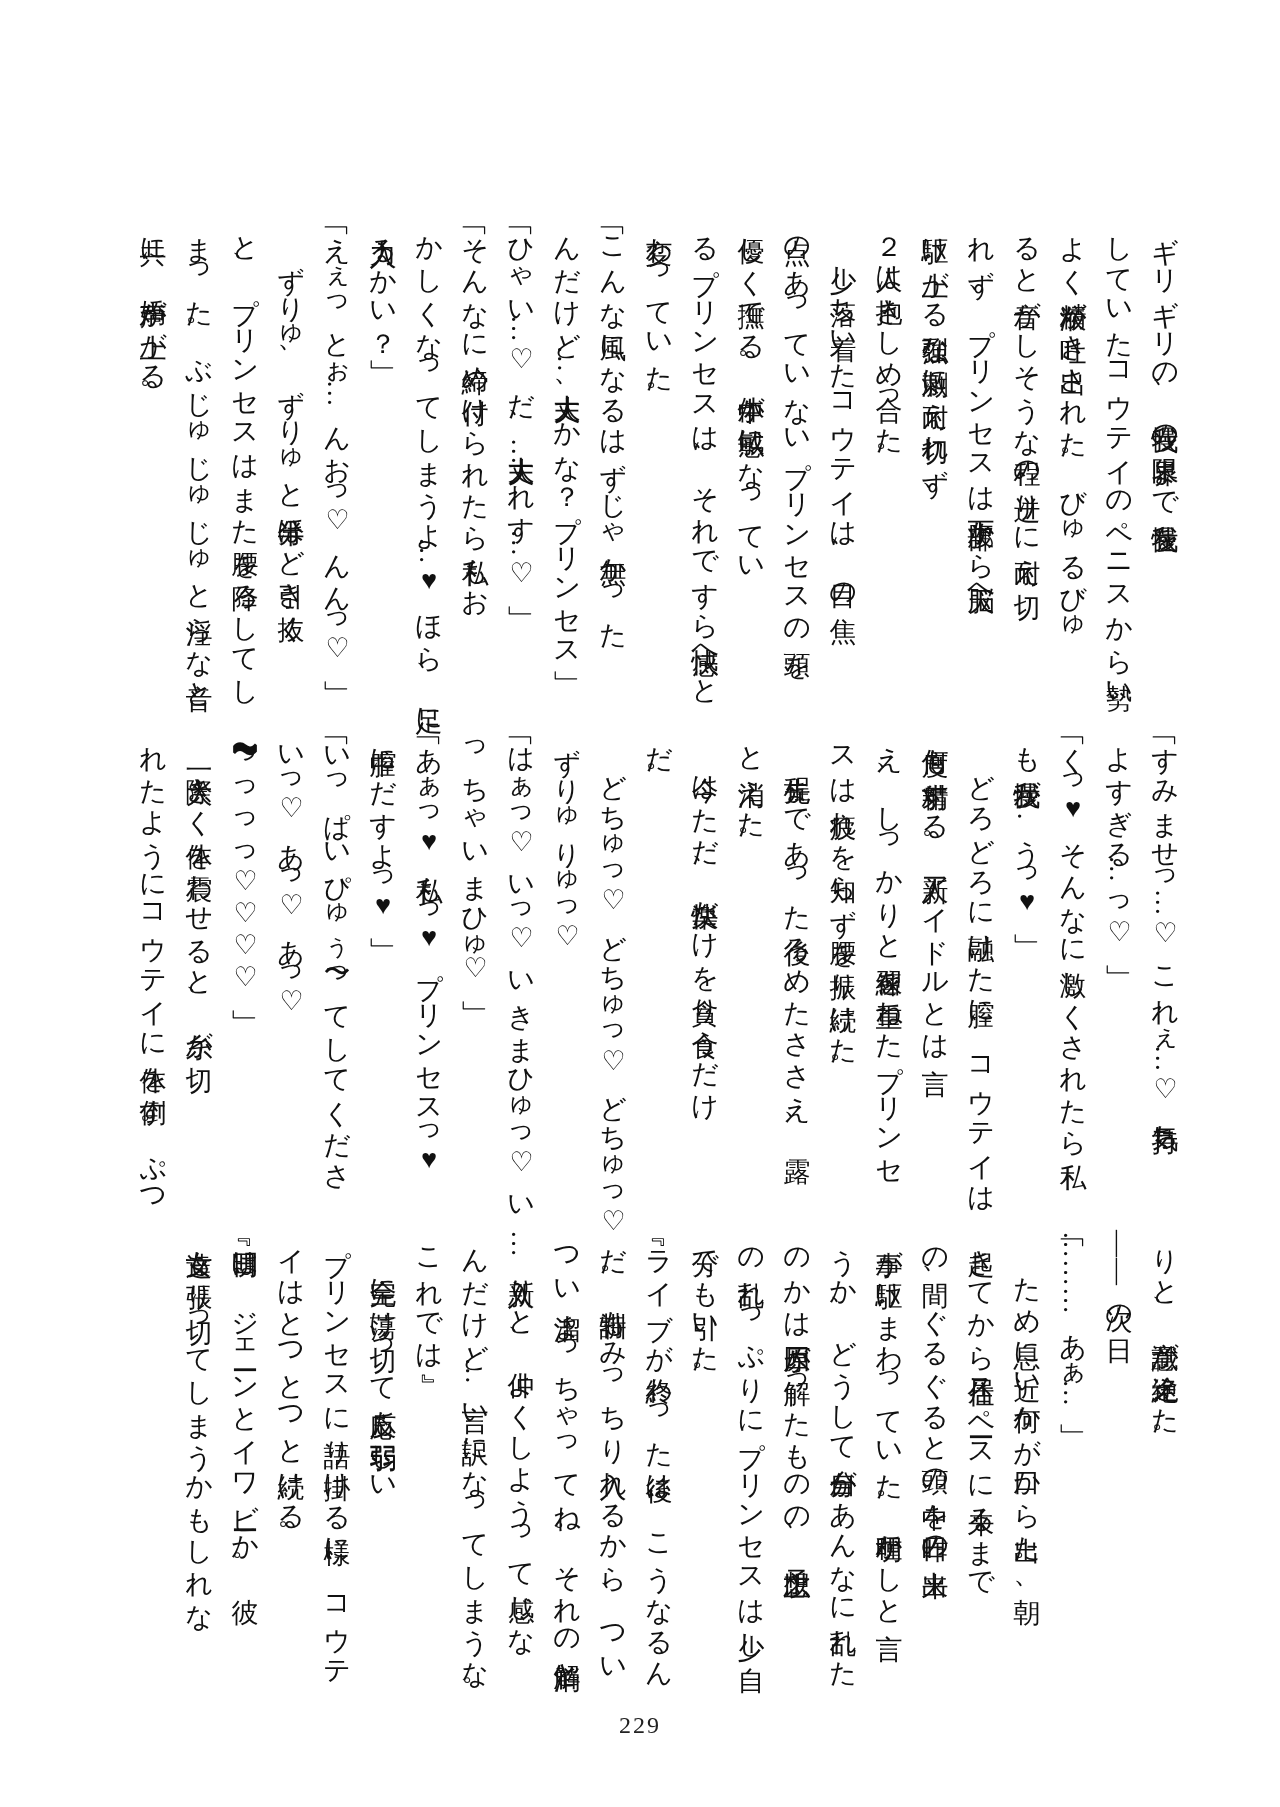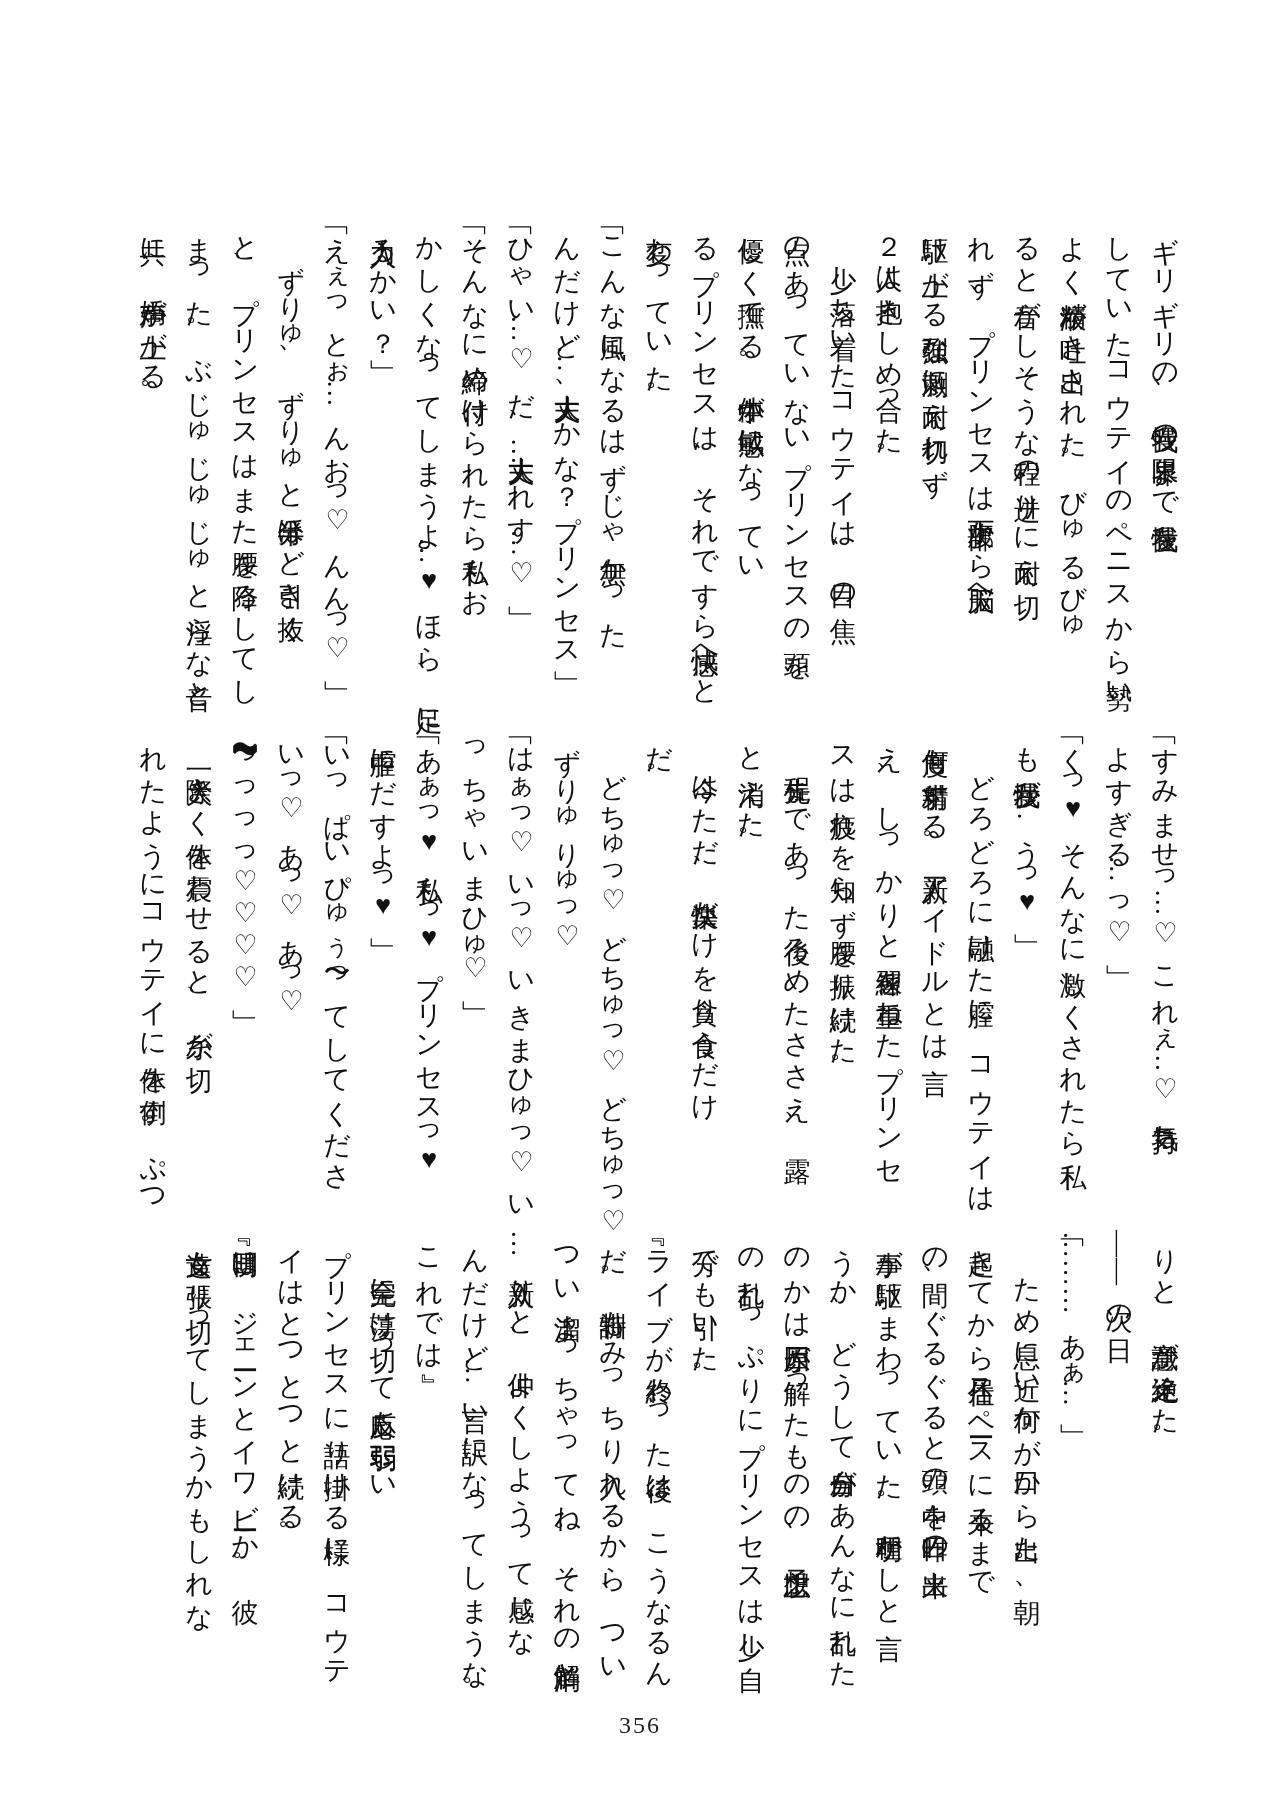--- a/index.html
+++ b/index.html
@@ -118,15 +118,15 @@
 …新入りと、仲よくしようって感じな
 んだけど…言い訳になってしまうな。
 これでは』
 　完全に蕩け切って反応も弱弱しい
 プリンセスに語り掛ける様に、コウテ
 イはとつとつと続ける。
 『明日は、ジェーンとイワビーか。彼
 女達も張り切ってしまうかもしれな</div>
   </section>
 
-  <div class="page-number">356</div>
+  <div class="page-number">229</div>
 
 </div>
 
 </body></html>

